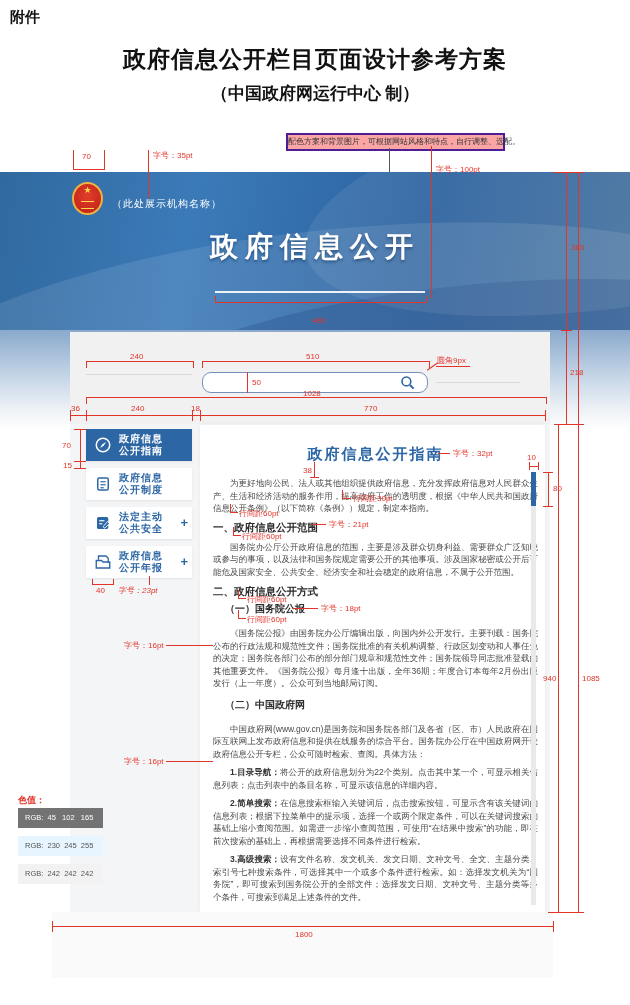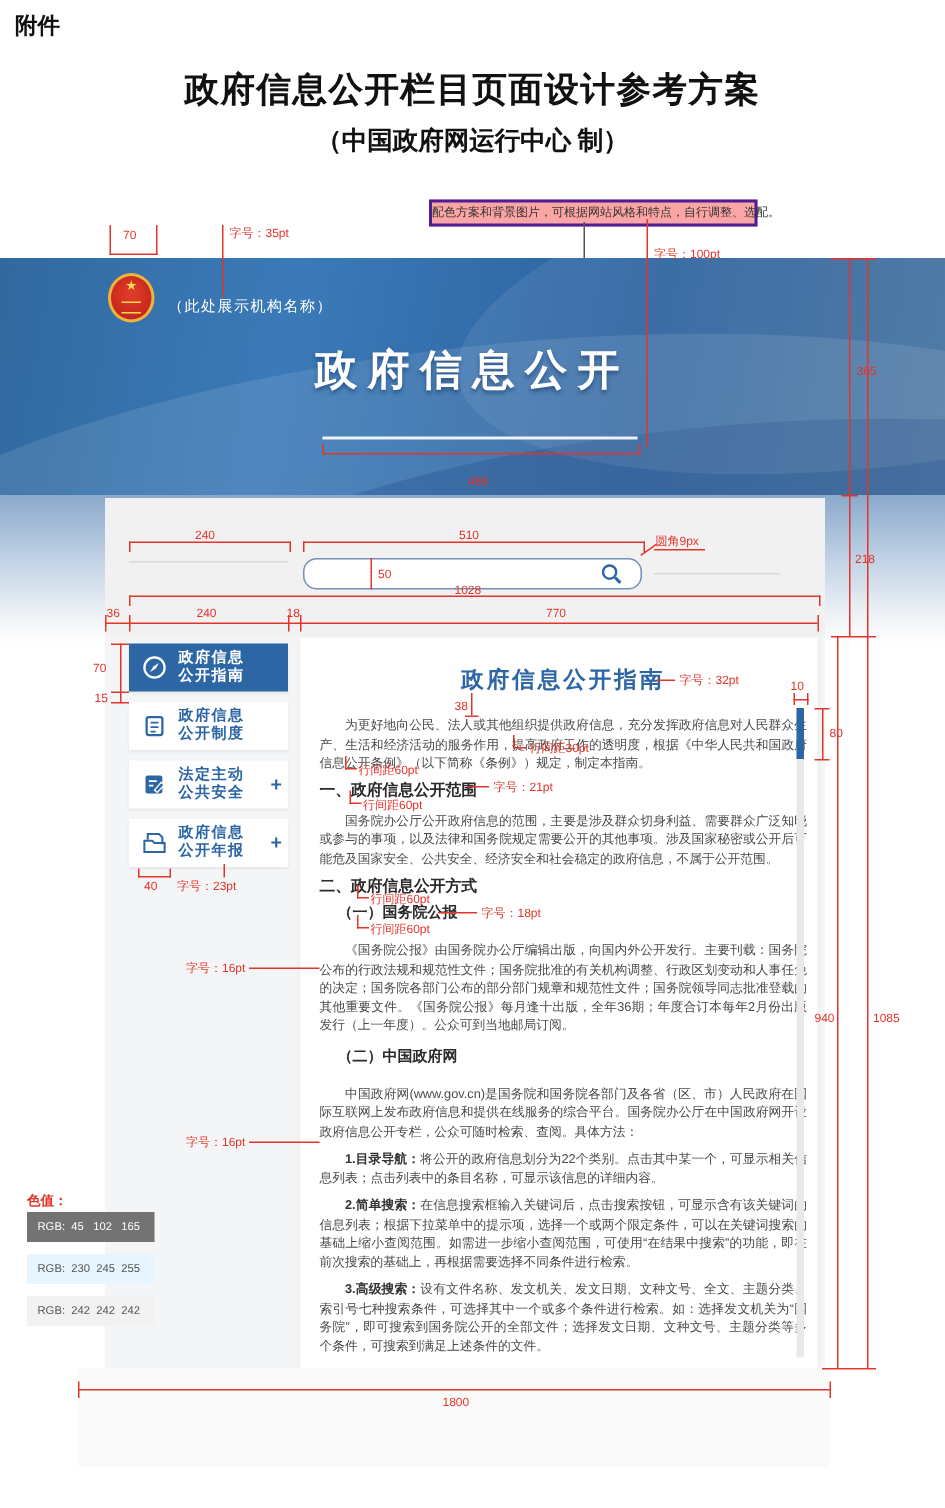--- a/index.html
+++ b/index.html
@@ -230,21 +230,21 @@
 
   <div class="rl" style="left:80px;top:429px;width:1px;height:39px;"></div>
   <div class="rl" style="left:74px;top:429px;width:12px;height:1px;"></div>
   <div class="rl" style="left:74px;top:461px;width:12px;height:1px;"></div>
   <div class="rl" style="left:74px;top:468px;width:12px;height:1px;"></div>
   <div class="ann" style="left:62px;top:441px;">70</div>
   <div class="ann" style="left:63px;top:461px;">15</div>
   <div class="brb" style="left:92px;top:579px;width:20px;height:5px;"></div>
   <div class="ann" style="left:96px;top:586px;">40</div>
   <div class="rl" style="left:149px;top:576px;width:1px;height:9px;"></div>
-  <div class="ann" style="left:118px;top:586px;">字号：23pt</div>
+  <div class="ann" style="left:118px;top:586px;font-style:italic;">字号：23pt</div>
 
   <div class="rl" style="left:438px;top:453px;width:12px;height:1px;"></div>
   <div class="ann" style="left:453px;top:449px;">字号：32pt</div>
   <div class="ann" style="left:303px;top:466px;">38</div>
   <div class="rl" style="left:314px;top:462px;width:1px;height:15px;"></div>
   <div class="rl" style="left:310px;top:477px;width:9px;height:1px;"></div>
   <div class="ls-mark" style="left:342px;top:490px;width:8px;height:8px;"></div>
   <div class="ann" style="left:353px;top:494px;">行间距30pt</div>
   <div class="ls-mark" style="left:230px;top:504px;width:7px;height:8px;"></div>
   <div class="ann" style="left:239px;top:509px;">行间距60pt</div>

